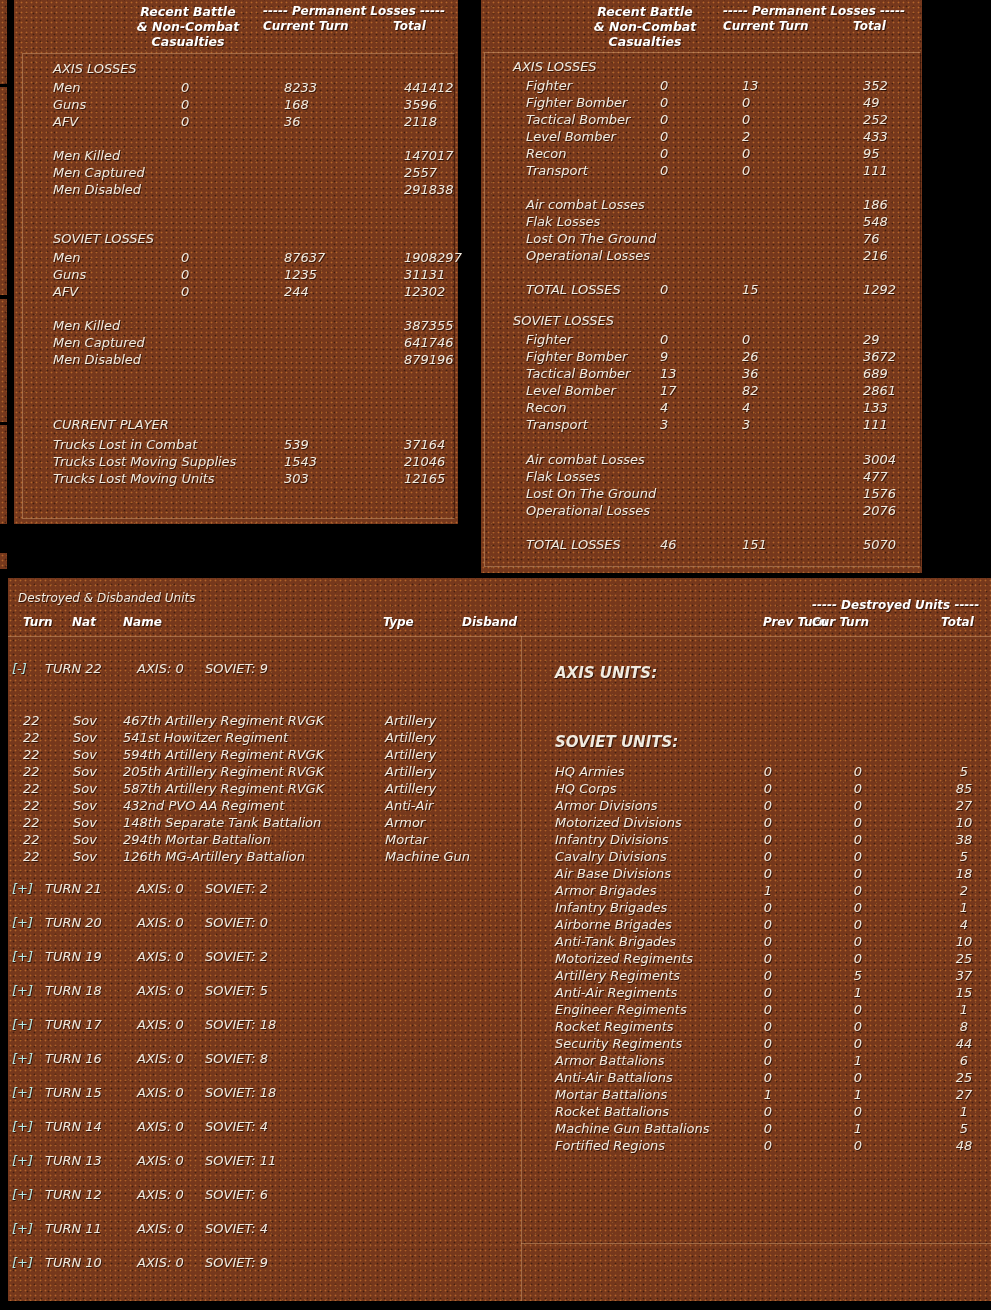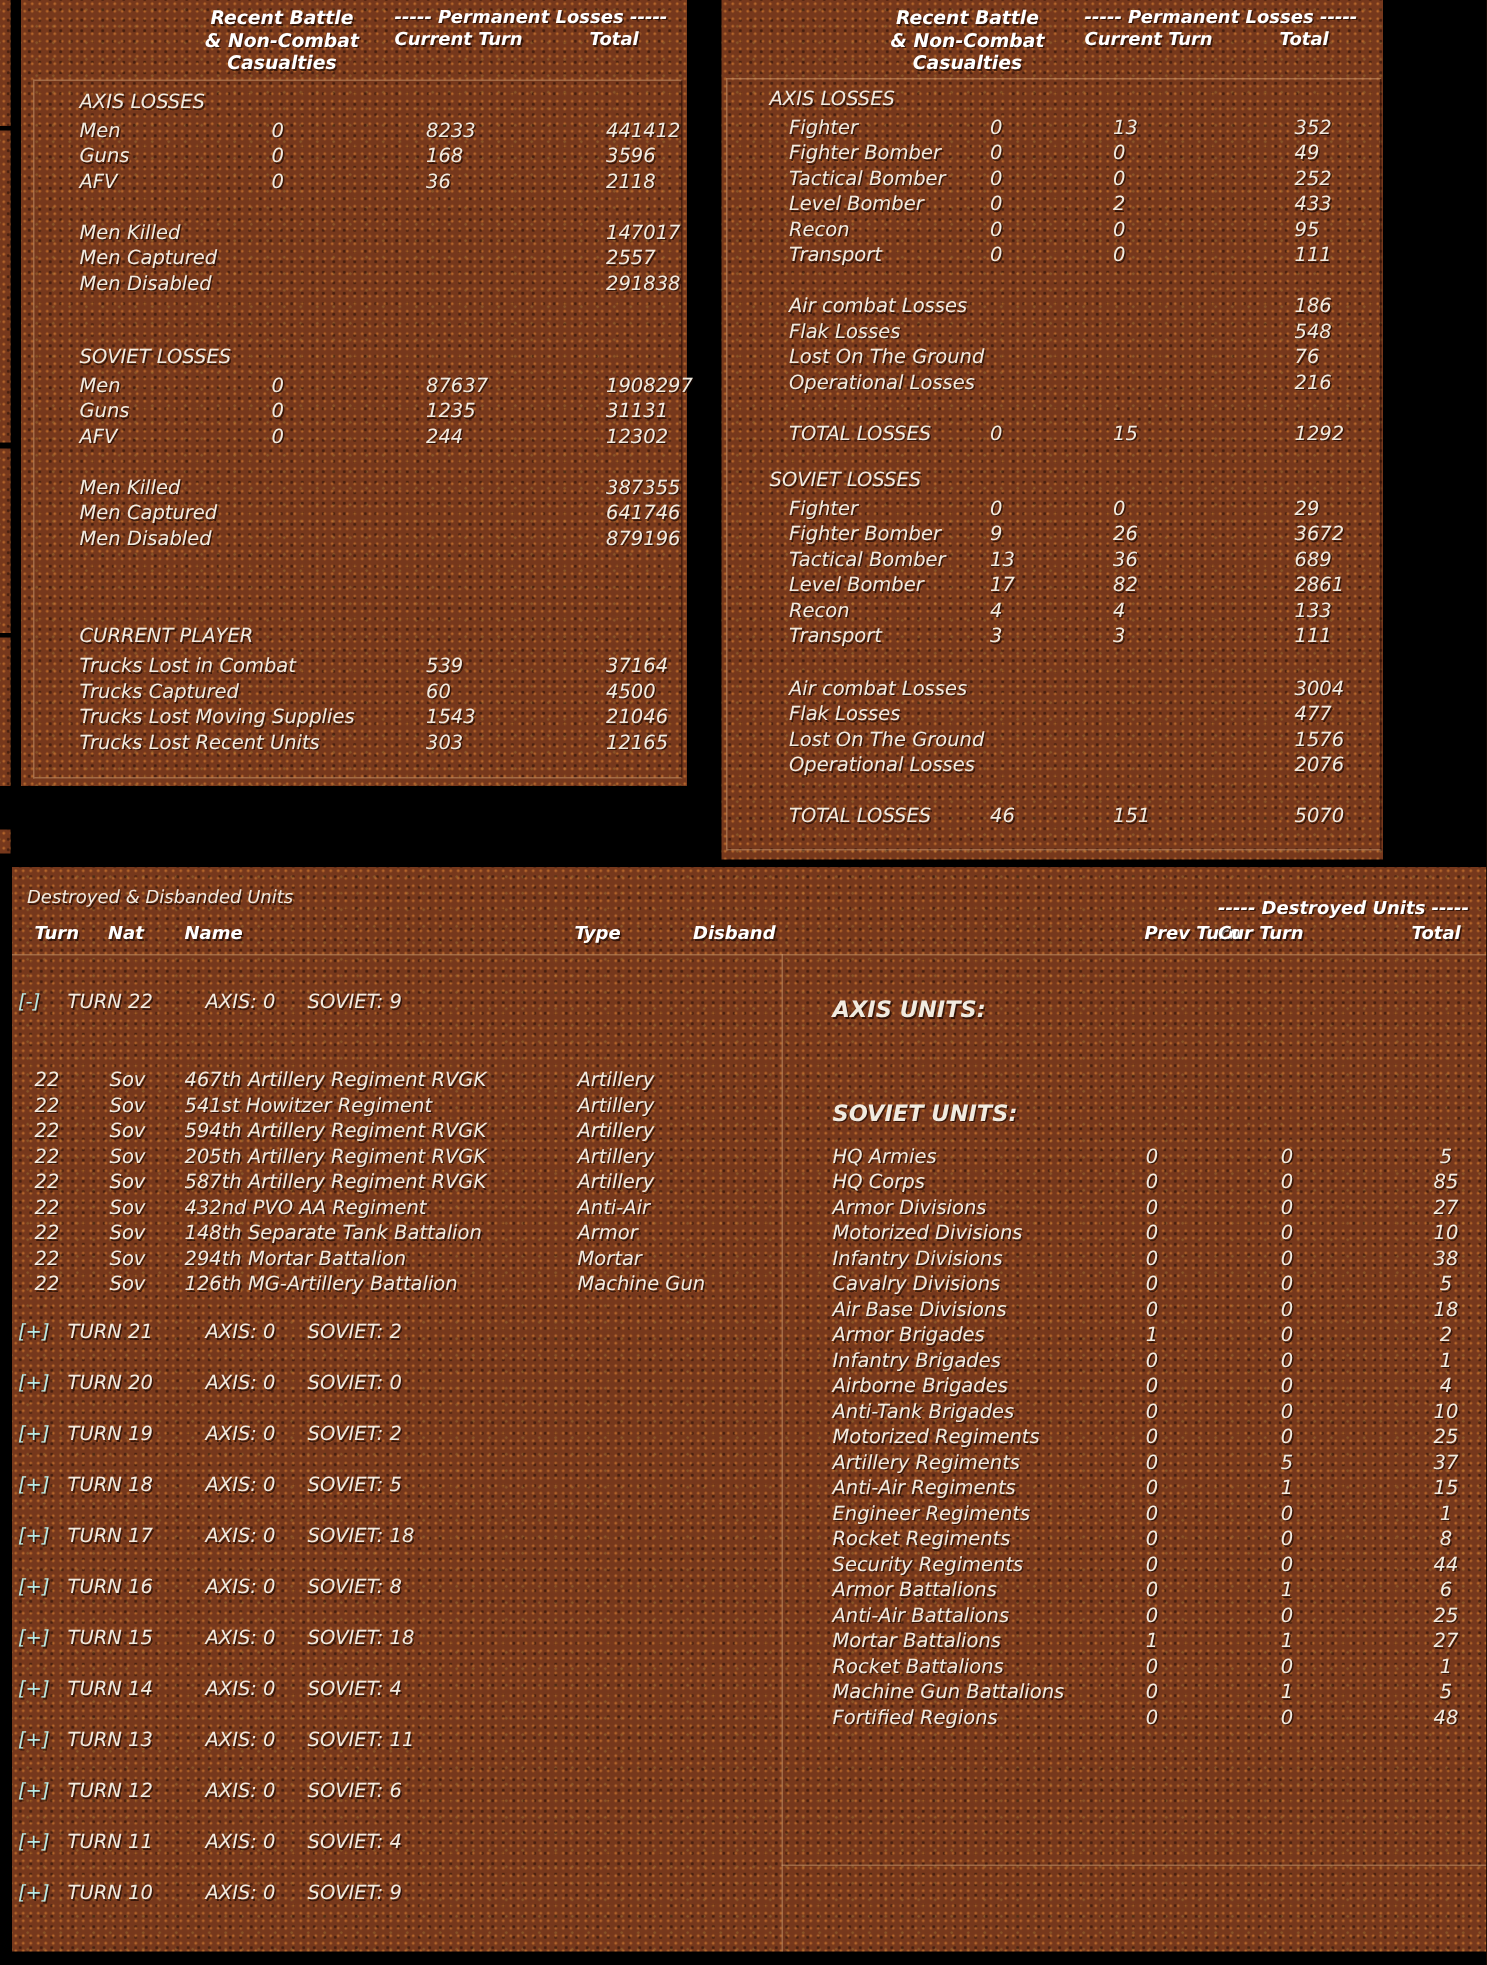--- a/index.html
+++ b/index.html
@@ -144,31 +144,26 @@
 
     <div class="t sec" style="left:39px;top:417px">CURRENT PLAYER</div>
     <div class="rows" style="top:436px">
 
     <div class="row">
         <span class="gc1">Trucks Lost in Combat</span>
         <span class="gc3">539</span>
         <span class="gc4">37164</span>
       </div>
         <div class="row">
-        <span class="gc1">Trucks Captured</span>
-        <span class="gc3">60</span>
-        <span class="gc4">4500</span>
-      </div>
-        <div class="row">
         <span class="gc1">Trucks Lost Moving Supplies</span>
         <span class="gc3">1543</span>
         <span class="gc4">21046</span>
       </div>
         <div class="row">
-        <span class="gc1">Trucks Lost Recent Units</span>
+        <span class="gc1">Trucks Lost Moving Units</span>
         <span class="gc3">303</span>
         <span class="gc4">12165</span>
       </div>
       </div>
   </section>
 
   <section class="panel" style="left:481px;top:0;width:441px;height:573px">
     <div class="hblock" style="left:108px;top:4px;width:112px">
       <div>Recent Battle</div>
       <div>&amp; Non-Combat</div>

